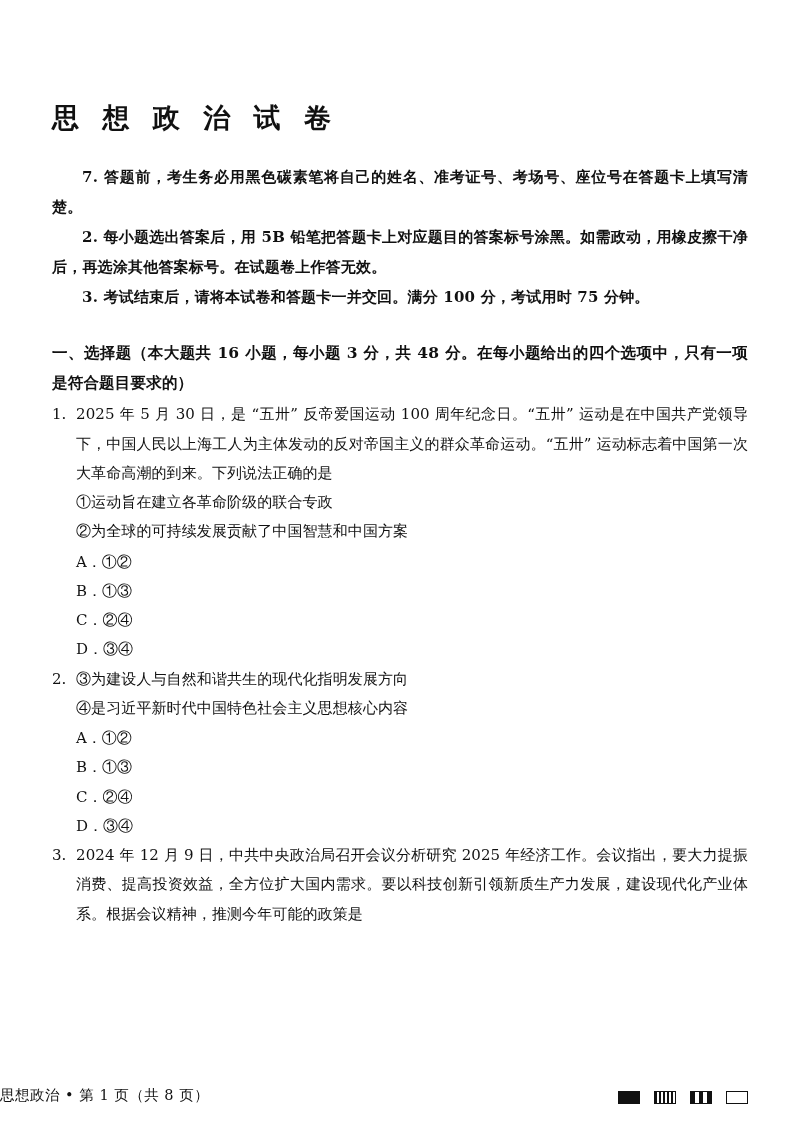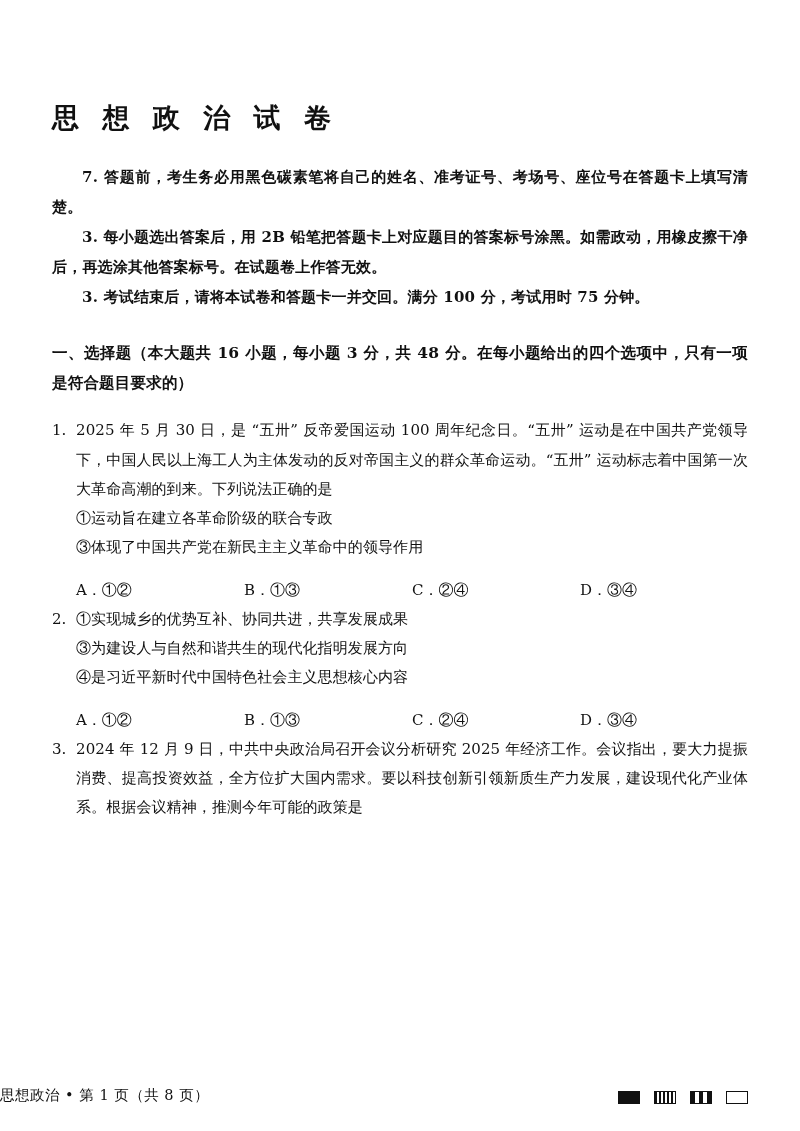--- a/index.html
+++ b/index.html
@@ -45,21 +45,21 @@
     text-align: justify;
     letter-spacing: 0.2px;
   }
   .section-gap {
     height: 26px;
   }
   .section-heading {
     font-size: 15.5px;
     font-weight: bold;
     line-height: 1.95;
-    margin: 0 0 18px 0;
+    margin: 0 0 2px 0;
     text-align: justify;
     letter-spacing: 0.2px;
   }
   .q {
     margin: 0 0 0 0;
     font-size: 15px;
     line-height: 1.95;
   }
   .q-body {
     display: flex;
@@ -76,21 +76,22 @@
   .q-stem {
     text-align: justify;
     letter-spacing: 0.1px;
   }
   .q-sub {
     text-align: justify;
     letter-spacing: 0.1px;
   }
   .opt-row {
     display: flex;
-    margin-top: 13px;
+    margin-top: 1px;
+    flex-direction: column;
   }
   .opt {
     width: 25%;
     font-size: 15px;
   }
   .footer {
     position: absolute;
     left: 0;
     right: 0;
     bottom: 26px;
@@ -129,49 +130,48 @@
 </style>
 </head>
 <body>
 
 <div class="page">
 
   <h1 class="doc-title">思 想 政 治 试 卷</h1>
 
 
   <p class="notice-item">7. 答题前，考生务必用黑色碳素笔将自己的姓名、准考证号、考场号、座位号在答题卡上填写清楚。</p>
-  <p class="notice-item">3. 每小题选出答案后，用 2B 铅笔把答题卡上对应题目的答案标号涂黑。如需政动，用橡皮擦干净后，再选涂其他答案标号。在试题卷上作答无效。</p>
+  <p class="notice-item">2. 每小题选出答案后，用 5B 铅笔把答题卡上对应题目的答案标号涂黑。如需政动，用橡皮擦干净后，再选涂其他答案标号。在试题卷上作答无效。</p>
   <p class="notice-item">3. 考试结束后，请将本试卷和答题卡一并交回。满分 100 分，考试用时 75 分钟。</p>
 
   <div class="section-gap"></div>
 
   <div class="section-heading">一、选择题（本大题共 16 小题，每小题 3 分，共 48 分。在每小题给出的四个选项中，只有一项是符合题目要求的）</div>
 
   <div class="q">
     <div class="q-body">
       <div class="q-num">1.</div>
       <div class="q-content">
         <div class="q-stem">2025 年 5 月 30 日，是 “五卅” 反帝爱国运动 100 周年纪念日。“五卅” 运动是在中国共产党领导下，中国人民以上海工人为主体发动的反对帝国主义的群众革命运动。“五卅” 运动标志着中国第一次大革命高潮的到来。下列说法正确的是</div>
         <div class="q-sub">①运动旨在建立各革命阶级的联合专政</div>
-        <div class="q-sub">③体现了中国共产党在新民主主义革命中的领导作用</div>
+        <div class="q-sub">②为全球的可持续发展贡献了中国智慧和中国方案</div>
         <div class="opt-row">
           <div class="opt">A．①②</div>
           <div class="opt">B．①③</div>
           <div class="opt">C．②④</div>
           <div class="opt">D．③④</div>
         </div>
       </div>
     </div>
   </div>
 
   <div class="q">
     <div class="q-body">
       <div class="q-num">2.</div>
       <div class="q-content">
-        <div class="q-sub">①实现城乡的优势互补、协同共进，共享发展成果</div>
         <div class="q-sub">③为建设人与自然和谐共生的现代化指明发展方向</div>
         <div class="q-sub">④是习近平新时代中国特色社会主义思想核心内容</div>
         <div class="opt-row">
           <div class="opt">A．①②</div>
           <div class="opt">B．①③</div>
           <div class="opt">C．②④</div>
           <div class="opt">D．③④</div>
         </div>
       </div>
     </div>

